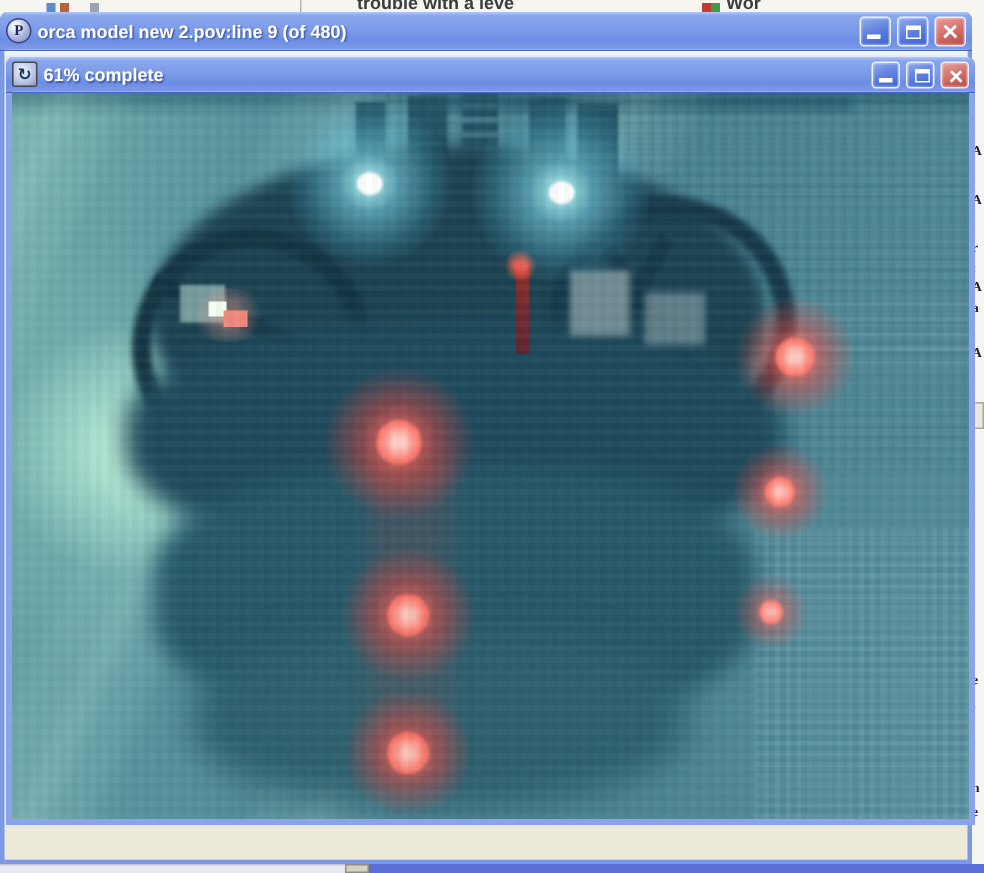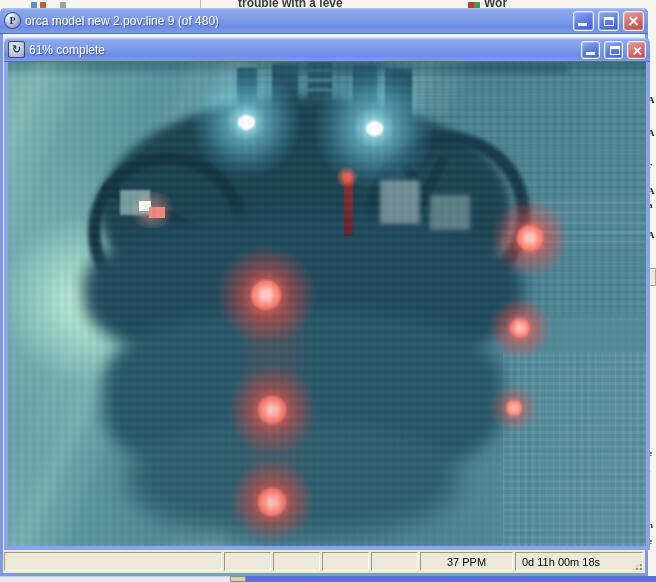--- a/index.html
+++ b/index.html
@@ -18,21 +18,21 @@
   #editor-scroll-thumb{position:absolute;left:230px;top:576px;width:16px;height:6px;background:#d5d2c8;
         border:1px solid #8f8d80;box-sizing:border-box;}
   #editor-right-box{position:absolute;left:648px;top:268px;width:8px;height:18px;background:#ece9d8;border:1px solid #aca899;box-sizing:border-box;}
 
   
   .win{position:absolute;box-sizing:border-box;border:3px solid #7b99e4;border-top:0;
        border-radius:5px 5px 0 0;background:#ece9d8;}
   .titlebar{position:absolute;left:-3px;right:-3px;top:0;height:26px;border-radius:6px 6px 0 0;
        background:linear-gradient(180deg,#b3c6f6 0%,#8aa7ec 10%,#7d9ce9 45%,#6b8de4 75%,#8099e8 100%);
        border-bottom:1px solid #4a67c8;display:flex;align-items:center;padding:0 4px;gap:4px;box-sizing:border-box;}
-  .titlebar .ttl{flex:1;color:#fff;font-size:12px;font-weight:normal;
+  .titlebar .ttl{flex:1;color:#fff;font-size:12px;font-weight:bold;
        text-shadow:1px 1px 1px rgba(10,20,80,.45);white-space:nowrap;overflow:hidden;}
   .xpbtn{width:21px;height:20px;border-radius:3px;border:1px solid #eef3ff;box-sizing:border-box;position:relative;
        background:linear-gradient(160deg,#92abef 0%,#5f80de 50%,#4062cf 100%);
        box-shadow:inset 0 0 0 1px rgba(255,255,255,.25);flex:0 0 auto;}
   .xpbtn.close{background:linear-gradient(160deg,#e9a09a 0%,#d4706a 50%,#bb4a46 100%);}
   .ic-min{position:absolute;left:4px;bottom:4px;width:9px;height:3px;background:#fff;}
   .ic-max{position:absolute;left:5px;top:5px;width:10px;height:9px;border:1px solid #fff;border-top:3px solid #fff;box-sizing:border-box;}
   .ic-x{position:absolute;inset:0;}
   .ic-x::before,.ic-x::after{content:"";position:absolute;left:4px;top:8px;width:11px;height:2.4px;background:#fff;}
   .ic-x::before{transform:rotate(45deg);}
@@ -115,30 +115,20 @@
         </span>
       <span class="xpbtn">
           <span class="ic-max"></span>
         </span>
       <span class="xpbtn close">
           <span class="ic-x"></span>
         </span>
     </div>
     <div class="gap-strip"></div>
 
-    <div id="statusbar">
-      <div class="spanel sp-main"></div>
-      <div class="spanel sp-small"></div>
-      <div class="spanel sp-small"></div>
-      <div class="spanel sp-small"></div>
-      <div class="spanel sp-small"></div>
-      <div class="spanel sp-ppm">37 PPM</div>
-      <div class="spanel sp-time">0d 11h 00m 18s</div>
-      <div id="resize-grip"></div>
-    </div>
   </div>
 
   <div id="win-render" class="win">
     <div class="titlebar">
       <span class="appicon render">↻</span>
       <span class="ttl">61% complete</span>
       <span class="xpbtn" style="width:19px;height:18px;">
           <span class="ic-min" style="bottom:3px;"></span>
         </span>
       <span class="xpbtn" style="width:19px;height:18px;">

